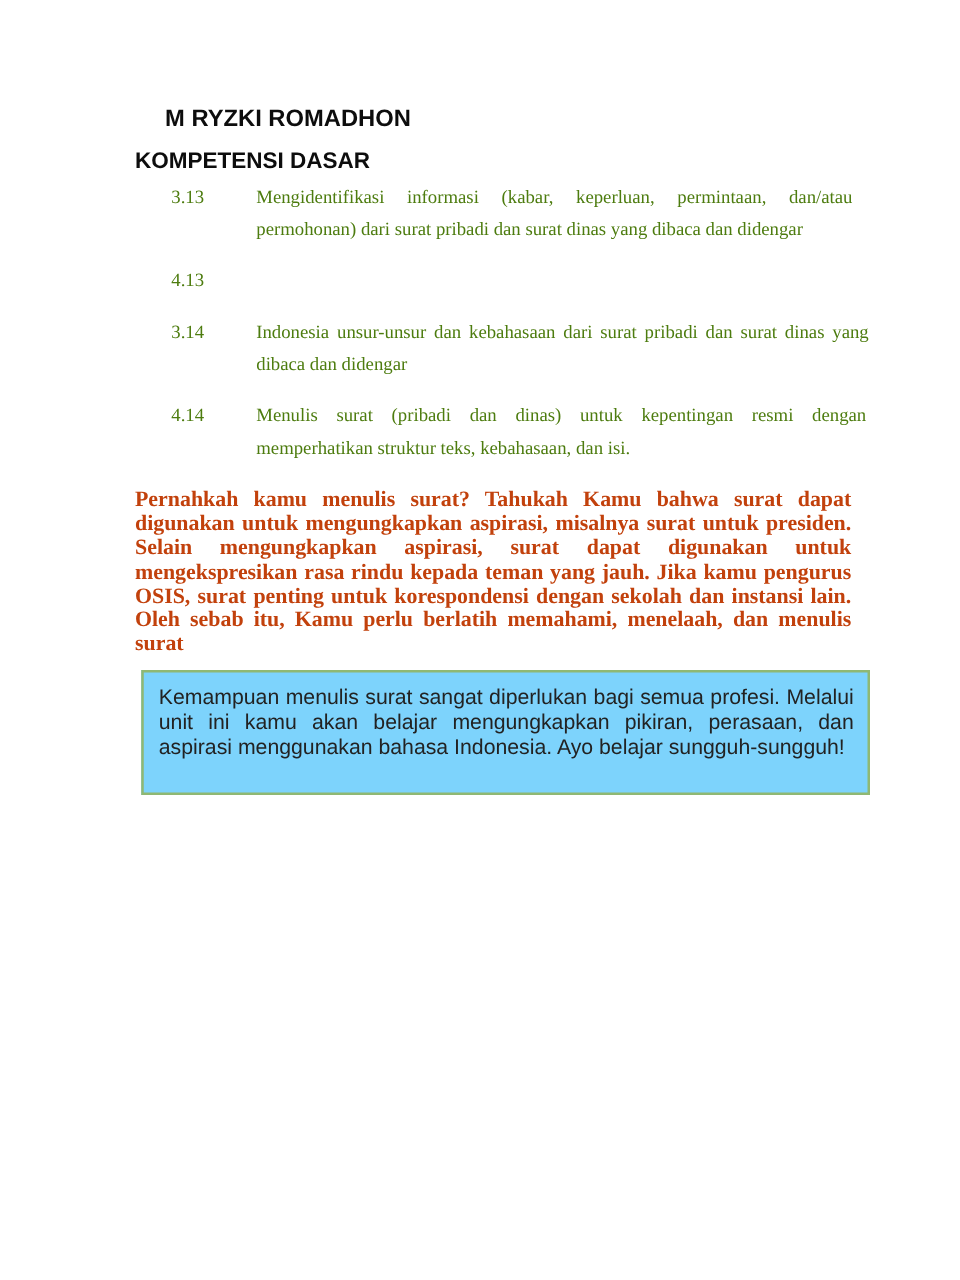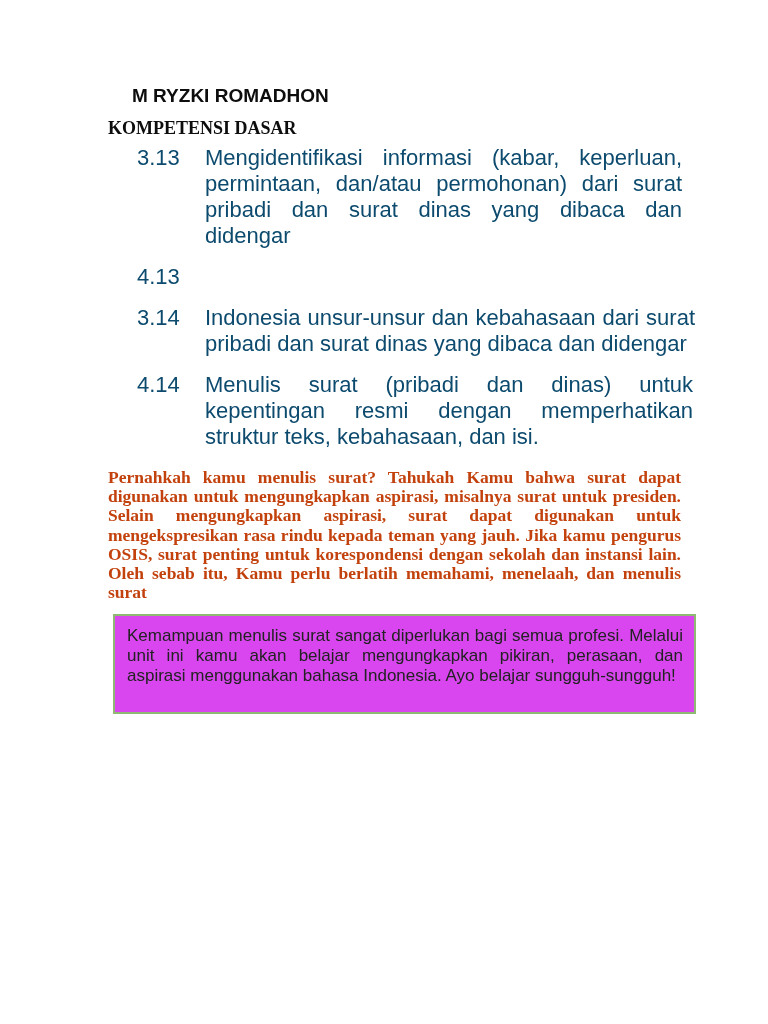--- a/index.html
+++ b/index.html
@@ -35,33 +35,33 @@
     font-size: 20px;
     line-height: 23.5px;
     color: #0d0d0d;
   }
   .chapter-title {
     max-width: 560px;
   }
   
   .kd-heading {
     margin-top: 10px;
-    font-family: Liberation Serif, serif;
+    font-family: Liberation Sans, sans-serif;
     font-weight: bold;
     font-size: 18px;
     line-height: 22px;
     color: #0d0d0d;
   }
   
   .kd-list {
     margin-top: 6px;
-    font-family: Liberation Sans, sans-serif;
-    font-size: 22px;
+    font-family: Liberation Serif, serif;
+    font-size: 15px;
     line-height: 26px;
-    color: #0c4a6e;
+    color: #4d7c0f;
   }
   .kd-item {
     display: flex;
     align-items: flex-start;
   }
   .kd-item + .kd-item { margin-top: 15px; }
   .kd-num {
     flex: none;
     width: 48px;
     margin-left: 29px;
@@ -87,21 +87,21 @@
     color: #c2410c;
   }
   
   .callout {
     box-sizing: border-box;
     margin-top: 12px;
     margin-left: 5px;
     width: 583px;
     border: 2px solid #0369a1;
     padding: 10px 11px 26px 12px;
-    background: #d946ef;
+    background: #7dd3fc;
   }
   .callout-text {
     font-family: "Liberation Sans", sans-serif;
     font-size: 17px;
     line-height: 20px;
     text-align: justify;
     color: #222222;
   }
 </style>
 </head>

